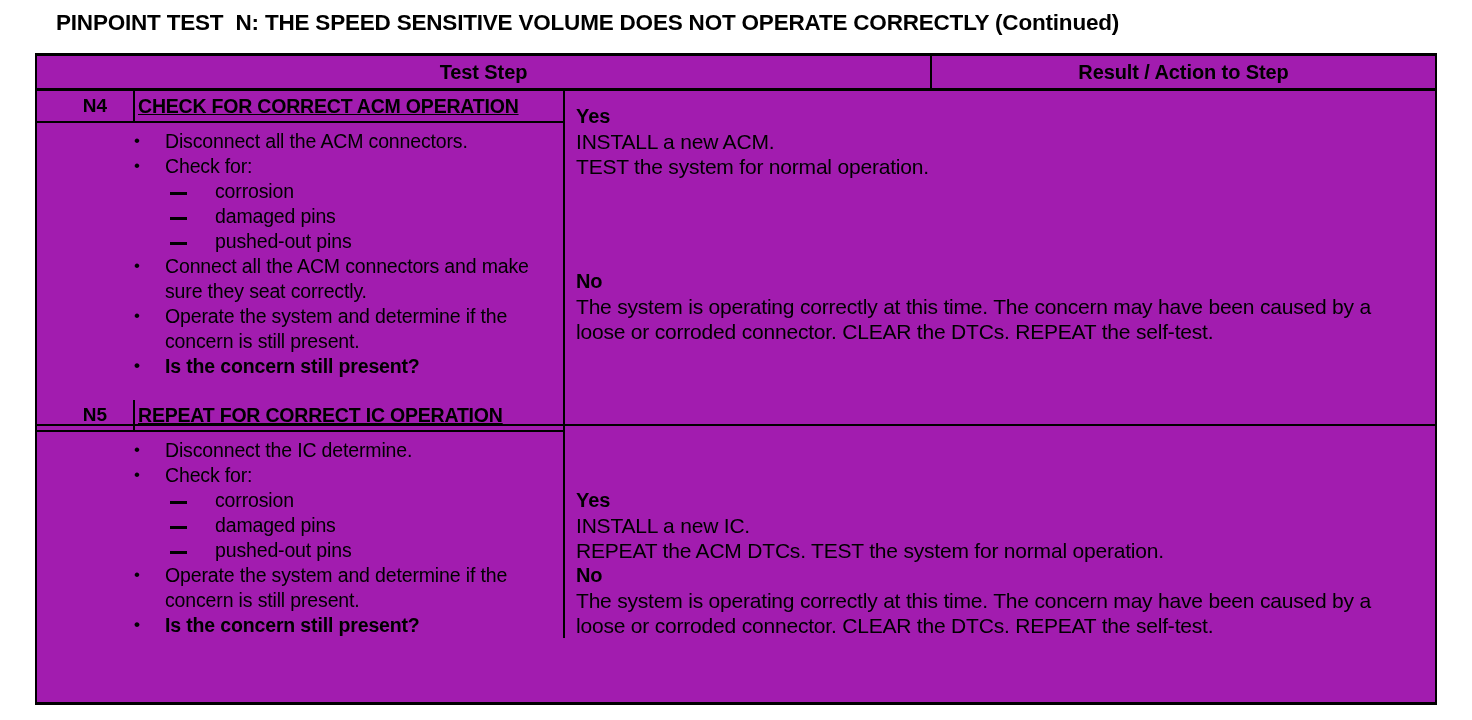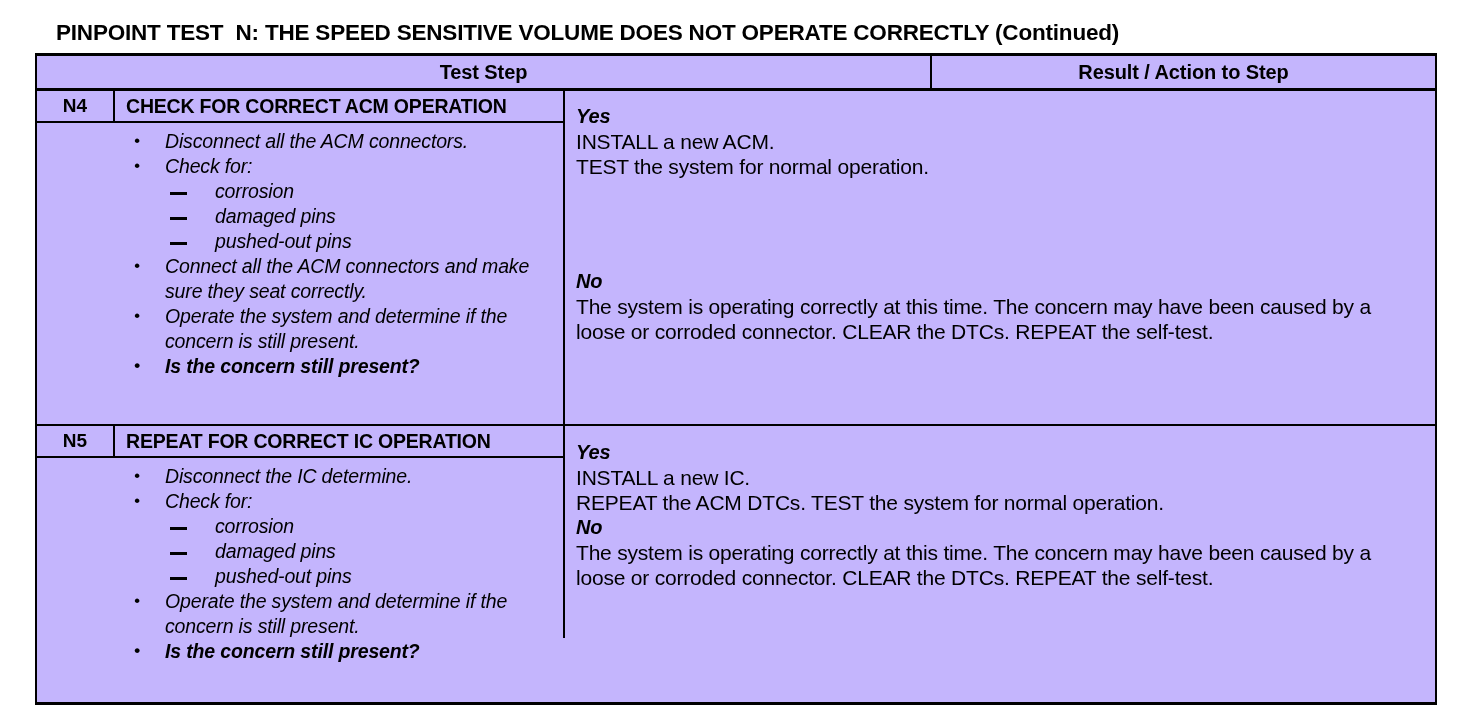--- a/index.html
+++ b/index.html
@@ -19,42 +19,42 @@
     position: relative;
     width: 1472px;
     height: 720px;
     background: #ffffff;
   }
 
   
   .doc-title {
     position: absolute;
     left: 56px;
-    top: 20px;
+    top: 10px;
     width: 1390px;
     font-size: 22.5px;
     font-weight: bold;
     letter-spacing: -0.2px;
     line-height: 26px;
     white-space: pre;
     color: #000;
   }
 
   
   .table {
     position: absolute;
     left: 35px;
     top: 53px;
     width: 1402px;   
     height: 652px;   
     box-sizing: border-box;
     border: 2px solid #000;
     border-top-width: 3px;
     border-bottom-width: 3px;
-    background: #c4b5fd;
+    background: #a21caf;
   }
 
   
   .thead {
     position: relative;
     height: 35px;
     box-sizing: border-box;
     border-bottom: 3px solid #000;
     display: flex;
   }
@@ -69,21 +69,21 @@
   }
   .th-left  { width: 895px; border-right: 2px solid #000; }
   .th-right { flex: 1 1 auto; }
 
   
   .trow {
     display: flex;
     box-sizing: border-box;
   }
   .trow-n4 { height: 335px; border-bottom: 2px solid #000; }
-  .trow-n5 { height: 212px; }
+  .trow-n5 { height: 212px; align-items: flex-end; }
 
   .col-left {
     width: 895px;
     box-sizing: border-box;
     border-right: 2px solid #000;
     display: flex;
     flex-direction: column;
   }
   .col-right {
     flex: 1 1 auto;
@@ -101,49 +101,50 @@
   }
   .step-id {
     width: 78px;
     box-sizing: border-box;
     border-right: 2px solid #000;
     display: flex;
     align-items: center;
     justify-content: center;
     font-size: 19px;
     font-weight: bold;
+    margin-left: 20px;
   }
   .step-title {
     flex: 1 1 auto;
     display: flex;
     align-items: center;
-    padding-left: 11px;
+    padding-left: 3px;
     font-size: 19.5px;
     font-weight: bold;
     letter-spacing: -0.2px;
+    text-decoration: underline;
   }
 
   
   .step-body {
     flex: 1 1 auto;
     padding: 6px 0 0 0;
   }
   ul.bullets {
     list-style: none;
     margin: 0;
     padding: 0;
   }
   ul.bullets > li.bullet {
     position: relative;
     padding-left: 128px;
     font-size: 19.5px;
     line-height: 25px;
     letter-spacing: -0.15px;
     margin: 0 0 0 0;
-    font-style: italic;
   }
   ul.bullets > li.bullet::before {
     content: "\2022";
     position: absolute;
     left: 97px;
     top: -1px;
     font-size: 17px;
     line-height: 25px;
   }
   li.bullet.bold { font-weight: bold; }
@@ -169,21 +170,20 @@
     height: 3px;
     background: #000;
   }
 
   
   .result-label {
     font-size: 20px;
     font-weight: bold;
     line-height: 25px;
     letter-spacing: -0.1px;
-    font-style: italic;
   }
   .result-text {
     font-size: 21px;
     line-height: 25px;
     letter-spacing: -0.2px;
     white-space: pre-line;
   }
   .result-block + .result-block { margin-top: 0; }
   .gap-n4 { height: 90px; }
   .pad-top-n4 { padding-top: 5px; }

